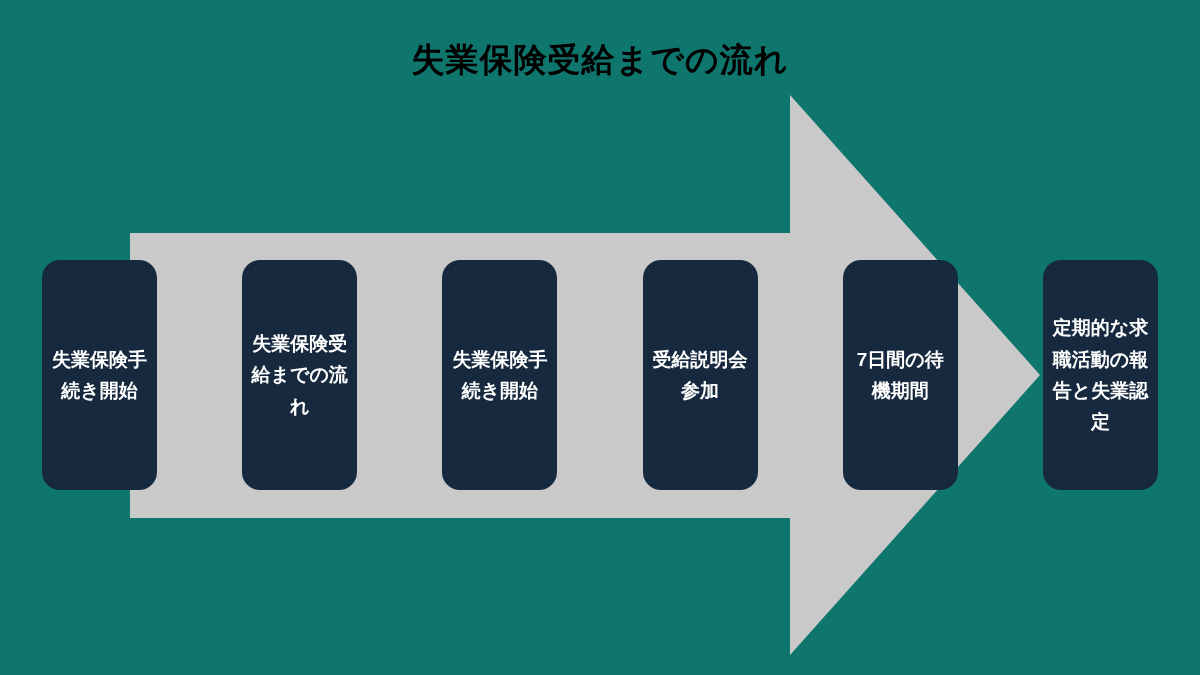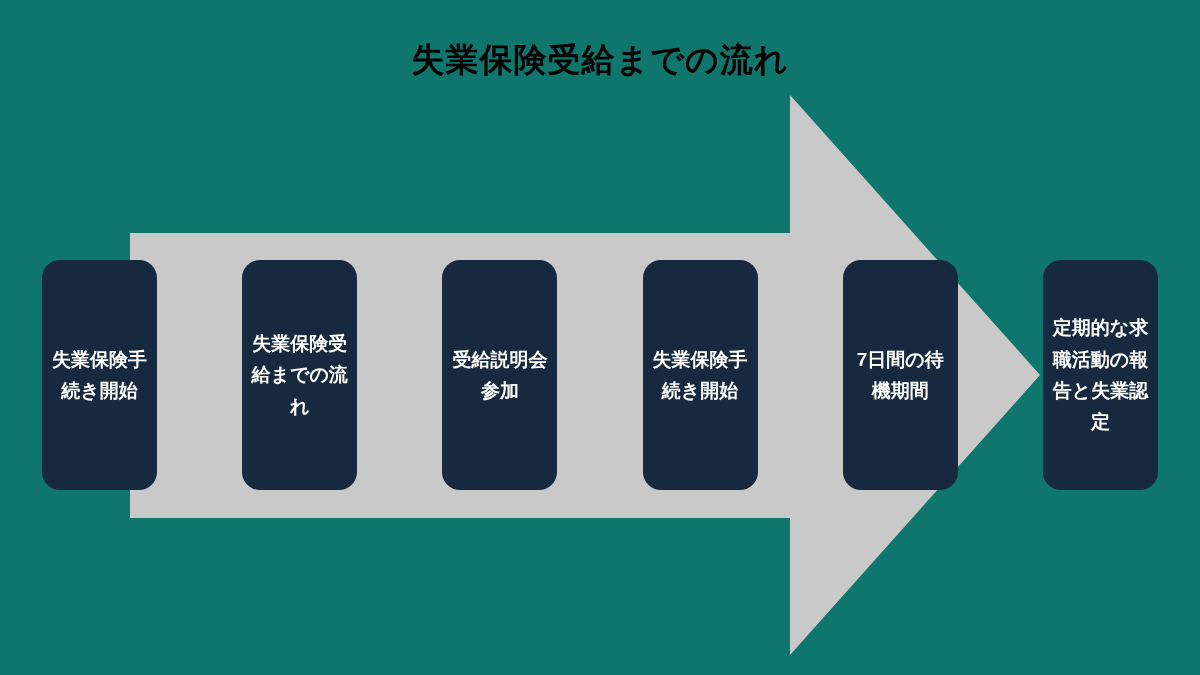--- a/index.html
+++ b/index.html
@@ -83,25 +83,25 @@
       <div class="step-box">
         <span class="step-label">失業保険手続き開始</span>
       </div>
 
 
       <div class="step-box">
         <span class="step-label">失業保険受給までの流れ</span>
       </div>
 
       <div class="step-box">
-        <span class="step-label">受給説明会参加</span>
+        <span class="step-label">失業保険手続き開始</span>
       </div>
 
       <div class="step-box">
-        <span class="step-label">失業保険手続き開始</span>
+        <span class="step-label">受給説明会参加</span>
       </div>
 
       <div class="step-box">
         <span class="step-label">7日間の待機期間</span>
       </div>
 
       <div class="step-box">
         <span class="step-label">定期的な求職活動の報告と失業認定</span>
       </div>
 

